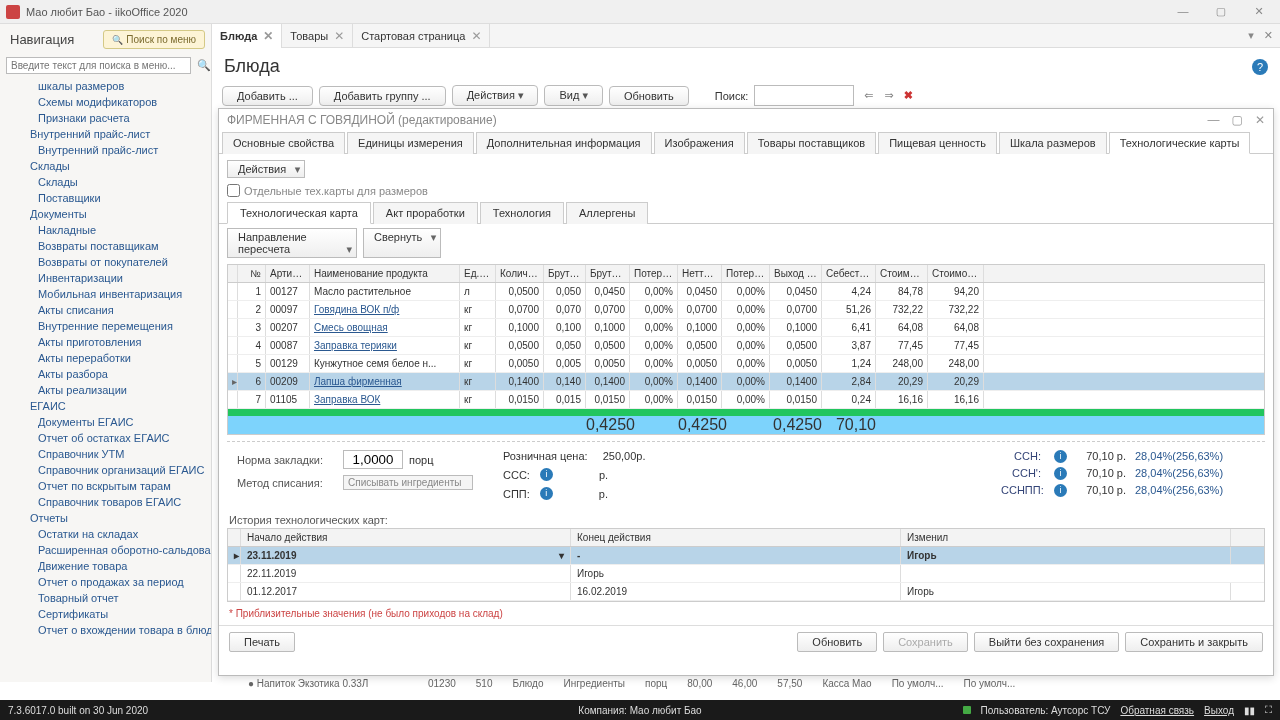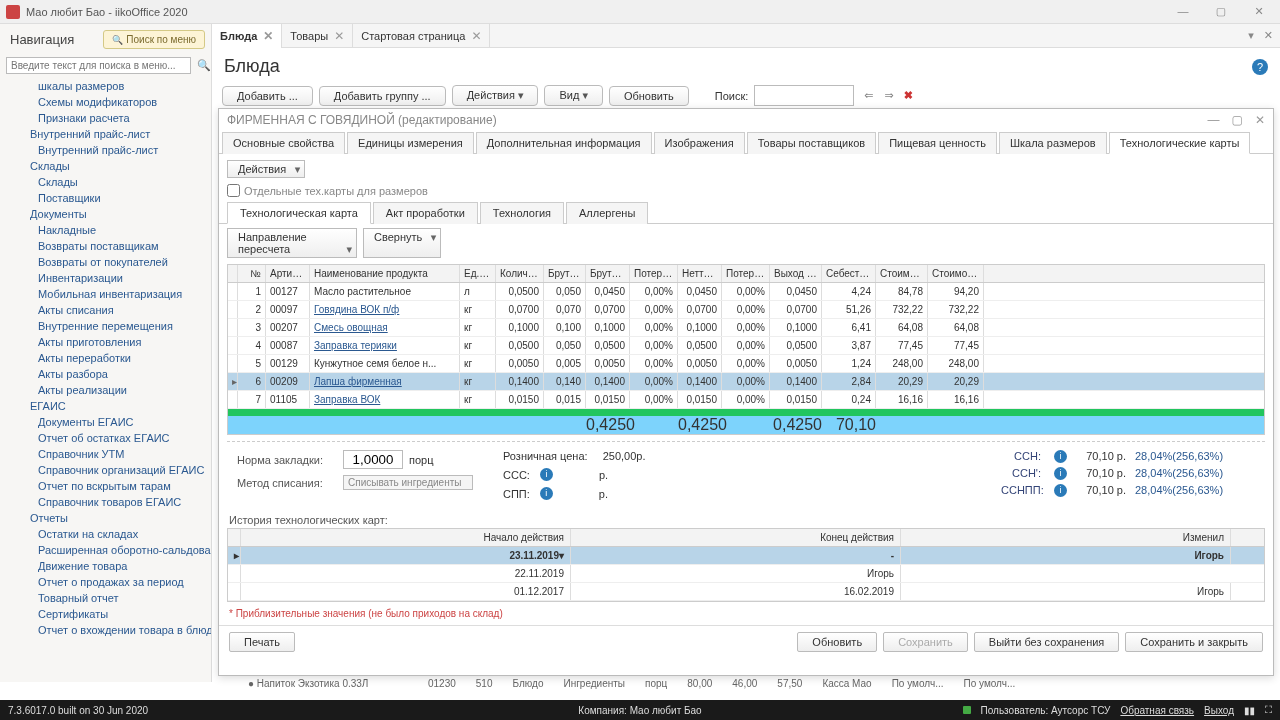--- a/index.html
+++ b/index.html
@@ -83,21 +83,21 @@
 .sum-dd { border: 1px solid #bbb; padding: 1px 4px; width: 130px; background: #f5f5f5; color: #888; font-size: 10px; }
 .info-i { display: inline-block; width: 13px; height: 13px; border-radius: 50%; background: #2a7ab8; color: #fff; text-align: center; line-height: 13px; font-size: 9px; margin-left: 4px; }
 .cost-col { display: flex; flex-direction: column; gap: 4px; margin-left: auto; }
 .cost-row { display: flex; gap: 9px; align-items: flex-start; }
 .cost-row .lbl { width: 40px; text-align: right; color: #347; }
 .cost-row .val { width: 50px; text-align: right; }
 .cost-row .pct { width: 120px; color: #2a5890; }
 .hist-label { padding: 6px 10px 2px; font-size: 11px; color: #555; }
 .hist-table { border: 1px solid #ccc; margin: 0 8px; }
 .hist-head { display: flex; background: #f3f3f3; border-bottom: 1px solid #ccc; font-size: 10px; }
-.hist-head > div, .hist-row > div { padding: 3px 6px; border-right: 1px solid #ddd; text-align: right; }
+.hist-head > div, .hist-row > div { padding: 3px 6px; border-right: 1px solid #ddd; }
 .hc-marker { width: 12px; }
 .hc-start { width: 330px; }
 .hc-end { width: 330px; }
 .hc-user { width: 330px; }
 .hist-row { display: flex; font-size: 10px; border-bottom: 1px solid #eee; }
 .hist-row.sel { background: #b8d4e8; font-weight: bold; }
 .warn { color: #c44; font-size: 10px; padding: 6px 10px; }
 .btn-row { display: flex; padding: 6px 10px; gap: 6px; border-top: 1px solid #ddd; }
 .btn-row .spacer { flex: 1; }
 .btn { border: 1px solid #bbb; background: linear-gradient(#fff,#eee); padding: 3px 14px; font-size: 11px; cursor: pointer; border-radius: 2px; }

